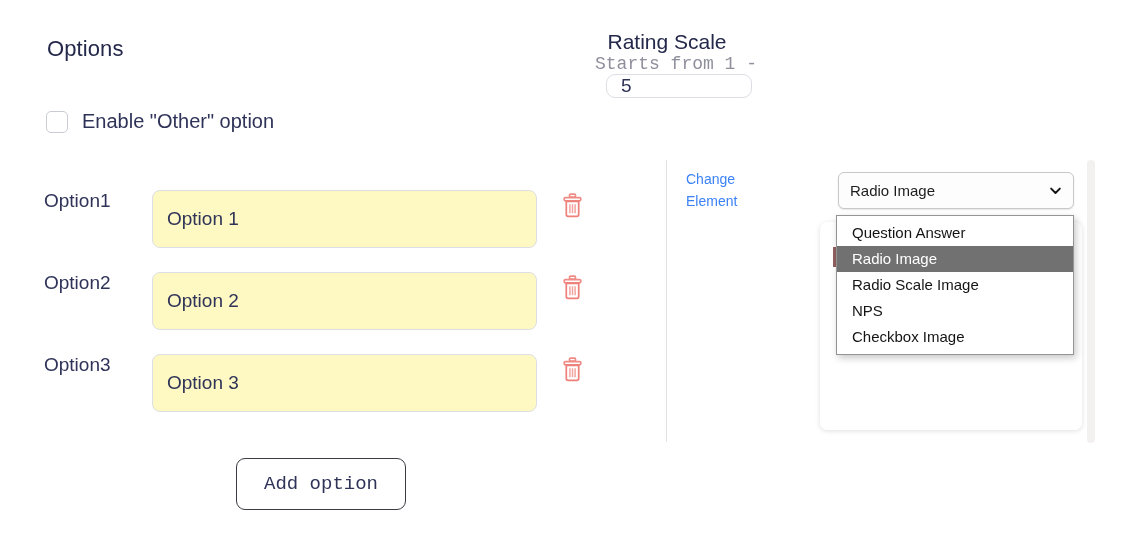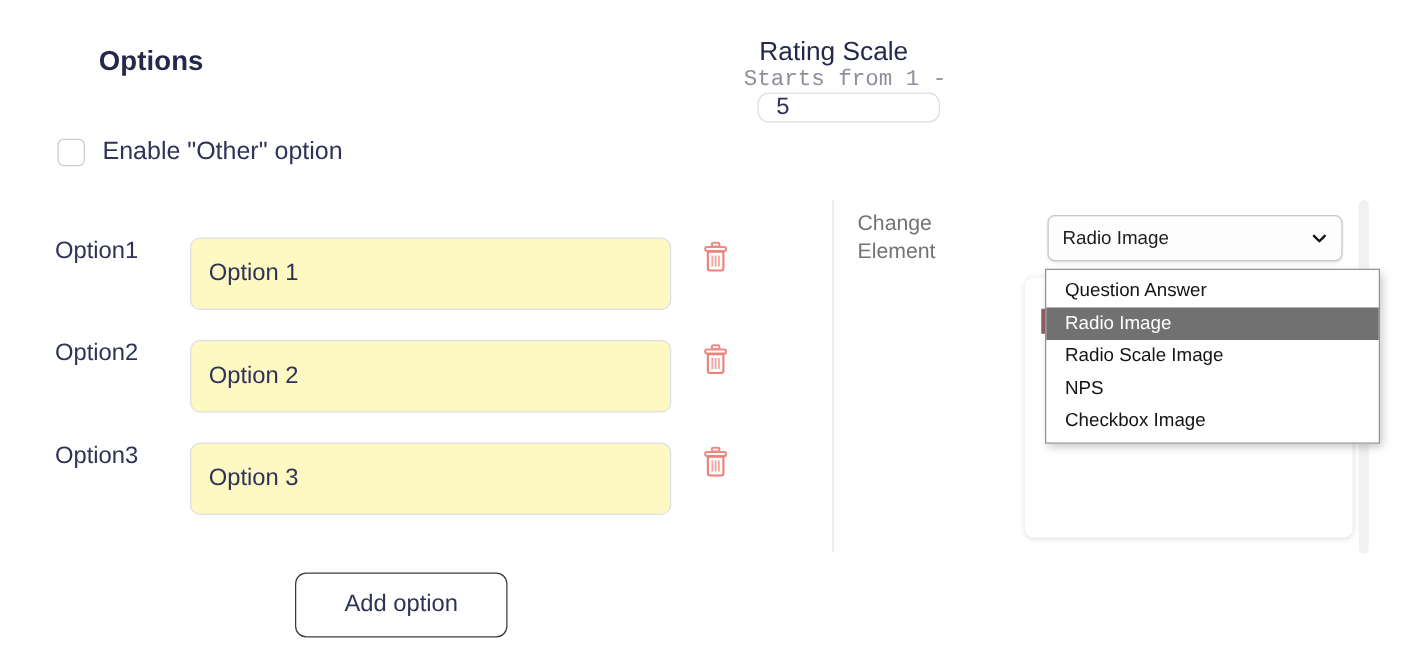--- a/index.html
+++ b/index.html
@@ -20,24 +20,23 @@
   }
 
   
   .abs { position: absolute; }
 
   
   #options-heading {
     left: 47px;
     top: 36px;
     font-size: 22px;
-    font-weight: bold;
+    font-weight: normal;
     color: #24284a;
     letter-spacing: 0.1px;
-    margin-left: 32px;
   }
 
   #enable-other-row {
     left: 46px;
     top: 110px;
     display: flex;
     align-items: center;
     gap: 14px;
   }
   .cbox {
@@ -99,21 +98,21 @@
   
   #add-option-button {
     left: 236px;
     top: 458px;
     width: 170px;
     height: 52px;
     border: 1.6px solid #3b3b44;
     border-radius: 9px;
     background: #ffffff;
     color: #2f3358;
-    font-family: Liberation Sans, sans-serif;
+    font-family: Liberation Mono, monospace;
     font-size: 19px;
     cursor: pointer;
     display: flex;
     align-items: center;
     justify-content: center;
     padding: 0;
   }
 
   
   #rating-scale-row {
@@ -157,23 +156,23 @@
     width: 1px;
     height: 282px;
     background: #e2e2e6;
   }
 
   
   #change-element-label {
     left: 686px;
     top: 168px;
     width: 130px;
-    font-size: 17px;
+    font-size: 14px;
     line-height: 22px;
-    color: #737373;
+    color: #3b82f6;
   }
 
   #change-element-select {
     left: 838px;
     top: 172px;
     width: 236px;
     height: 37px;
     border: 1px solid #c8c8c8;
     border-radius: 6px;
     background: #fdfdfd;
@@ -195,21 +194,21 @@
     flex: none;
     width: 13px;
     height: 13px;
     display: block;
   }
 
   
   #change-element-listbox {
     left: 836px;
     top: 215px;
-    width: 268px;
+    width: 238px;
     border: 1px solid #949494;
     background: #ffffff;
     box-shadow: 2px 3px 7px rgba(0,0,0,0.22);
     padding: 4px 0 4px 0;
     z-index: 6;
   }
   .dd-item {
     height: 26px;
     line-height: 26px;
     padding: 0 9px 0 15px;

